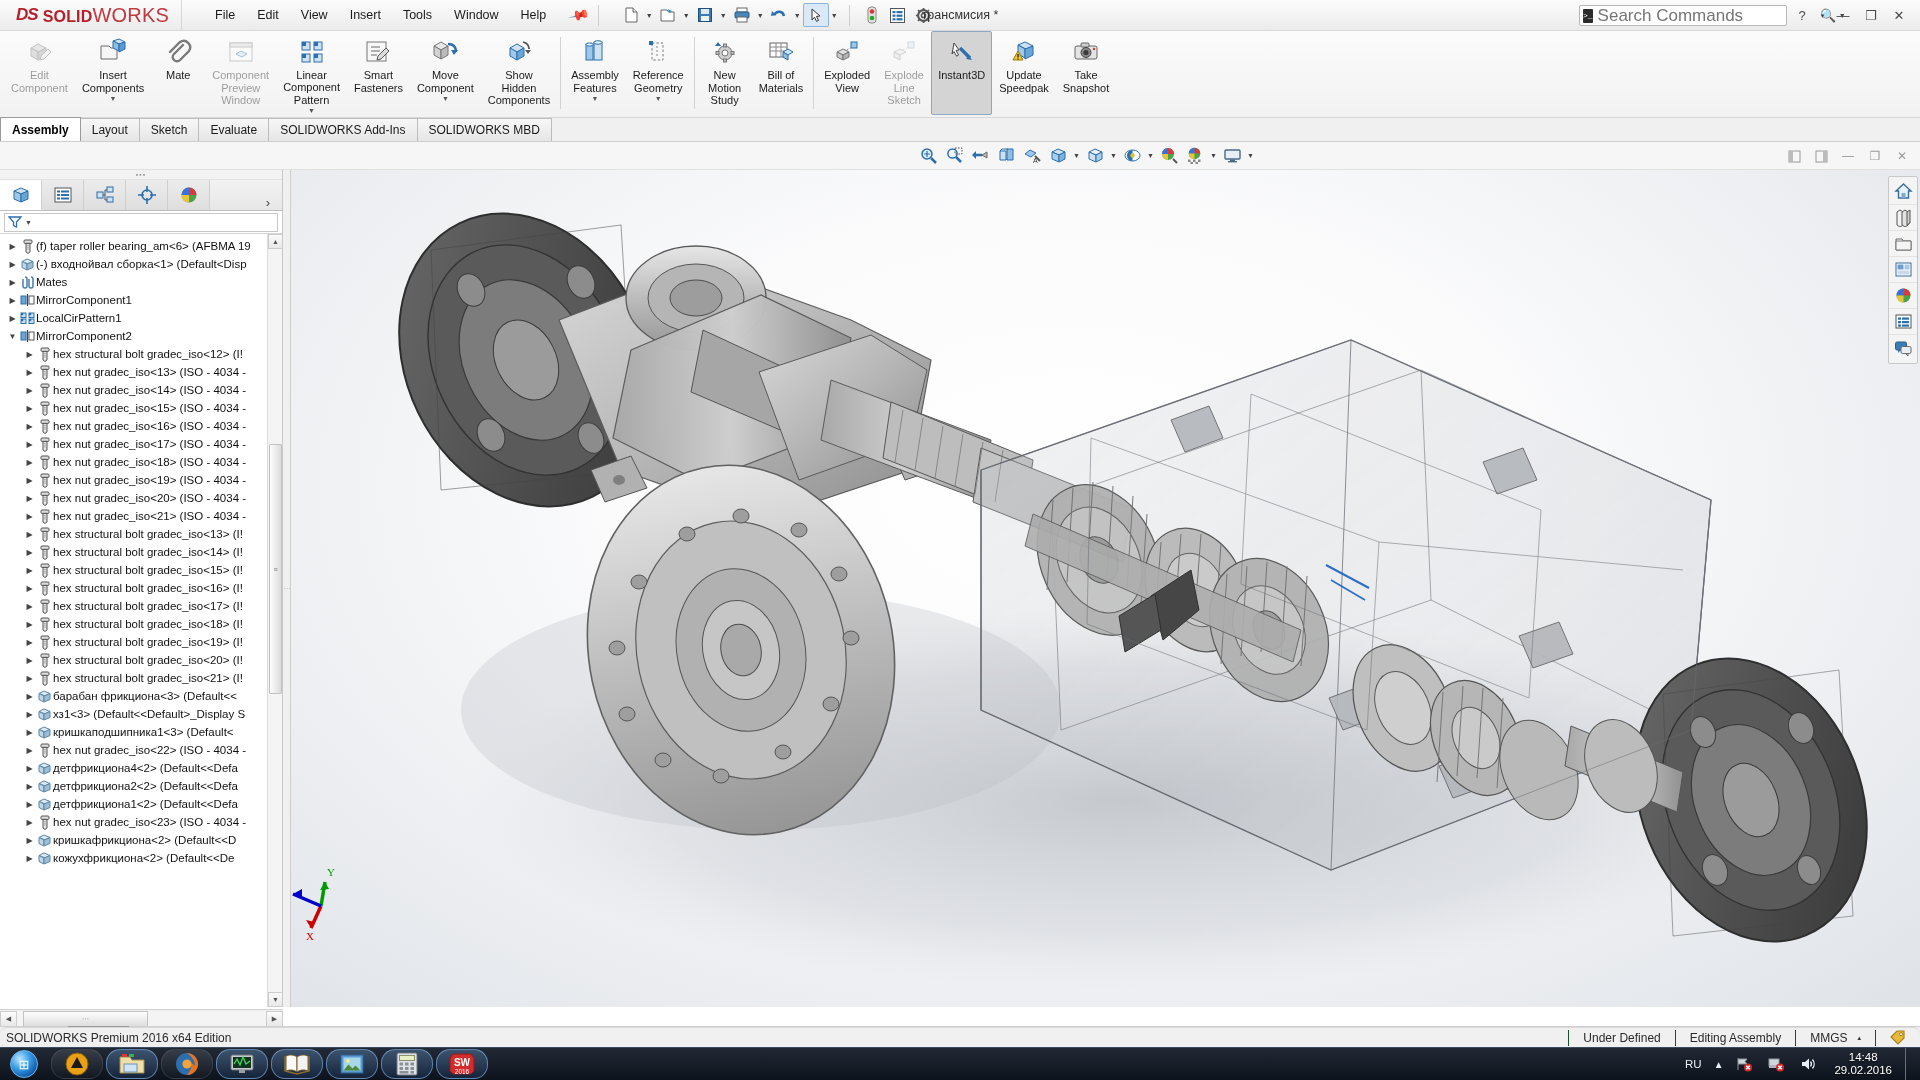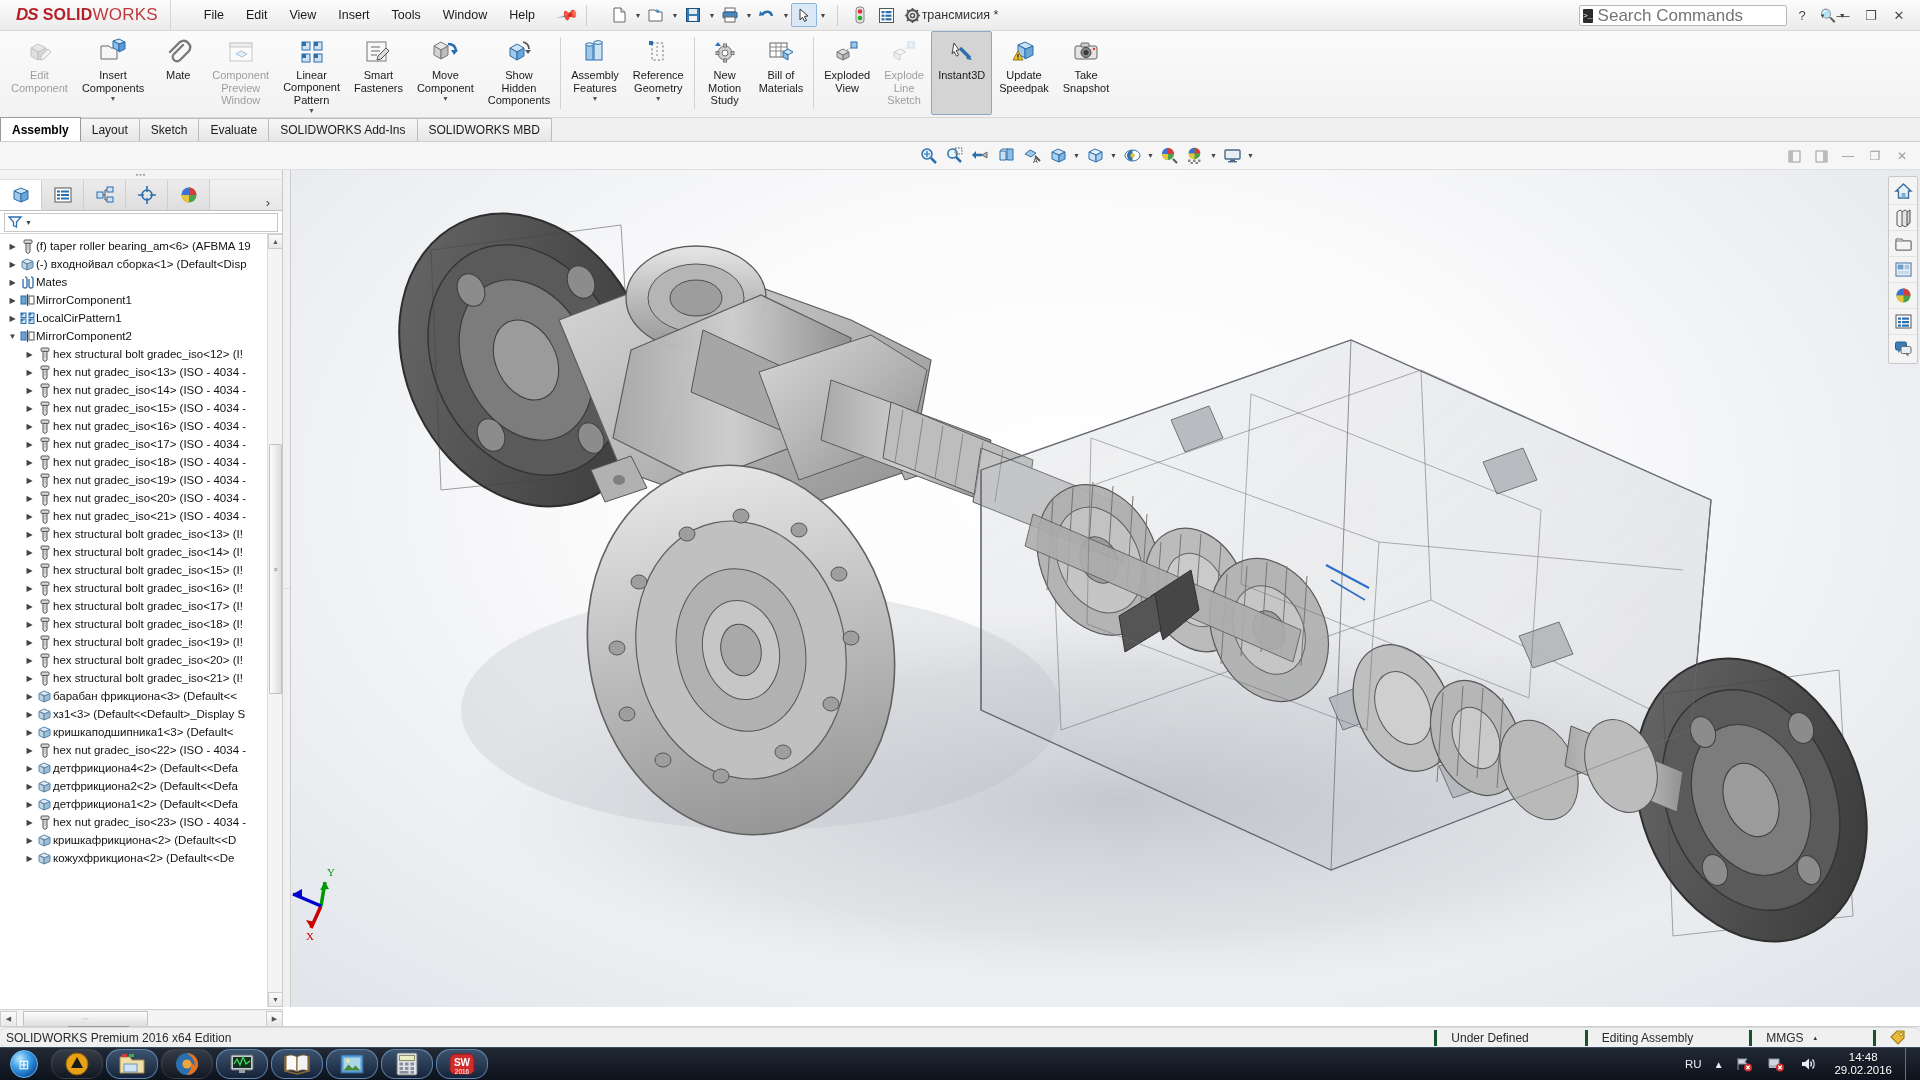--- a/index.html
+++ b/index.html
@@ -22,21 +22,21 @@
   .logo-wrap{
     display:flex; align-items:center; height:43px; padding:0 12px 0 16px;
     border-right:1px solid #d6d6d6;
   }
   .ds-mark{
     font-weight:bold; font-style:italic; color:#b51f2a; font-size:17px;
     letter-spacing:-1px; margin-right:5px;
     font-family:"Liberation Sans",sans-serif;
   }
   .sw-bold{ color:#b51f2a; font-weight:bold; font-size:16px; letter-spacing:.2px;}
-  .sw-light{ color:#c0393f; font-weight:normal; font-size:17px; letter-spacing:.2px;}
+  .sw-light{ color:#c0393f; font-weight:normal; font-size:20px; letter-spacing:.2px;}
   .menubar{ display:flex; align-items:center; margin-left:22px; }
   .menubar .mi{
     padding:4px 11px; font-size:12.5px; color:#1a1a1a; cursor:default;
     border-radius:2px;
   }
   .pin-icon{ margin-left:14px; color:#2f7fbf; font-size:14px; transform:rotate(30deg); }
   .tb-sep{ width:1px; height:21px; background:#cfcfcf; margin:0 9px; }
   .qat{ display:flex; align-items:center; margin-left:10px; }
   .qbtn{
     display:flex; align-items:center; justify-content:center;
@@ -255,22 +255,21 @@
   .dtab.active{ background:#fff;font-weight:bold;height:21px;border-color:#9a9a9a; }
   .statusline{
     position:absolute; left:0; bottom:33px; width:1920px; height:20px;
     display:flex; align-items:center; font-size:12px; color:#2a2a2a;
     background:#f0f0f0; border-top:1px solid #d8d8d8;border-radius:7px;
   }
   .sl-left{ padding-left:6px; }
   .sl-right{ margin-left:auto; display:flex; align-items:center; }
   .sl-cell{
     padding:0 14px; height:16px; display:flex; align-items:center;
-    border-left:3px solid #14532d;
-    margin-left:42px;
+    border-left:1px solid #14532d;
   }
   .sl-caret{ font-size:7px;color:#333;margin-left:10px; }
 
   
   .taskbar{
     position:absolute; left:0; bottom:0; width:1920px; height:33px;
     background:linear-gradient(to bottom, rgba(24,32,44,.96), rgba(10,16,26,.99));
     border-top:1px solid #3a4a60;
     display:flex; align-items:center;
   }

